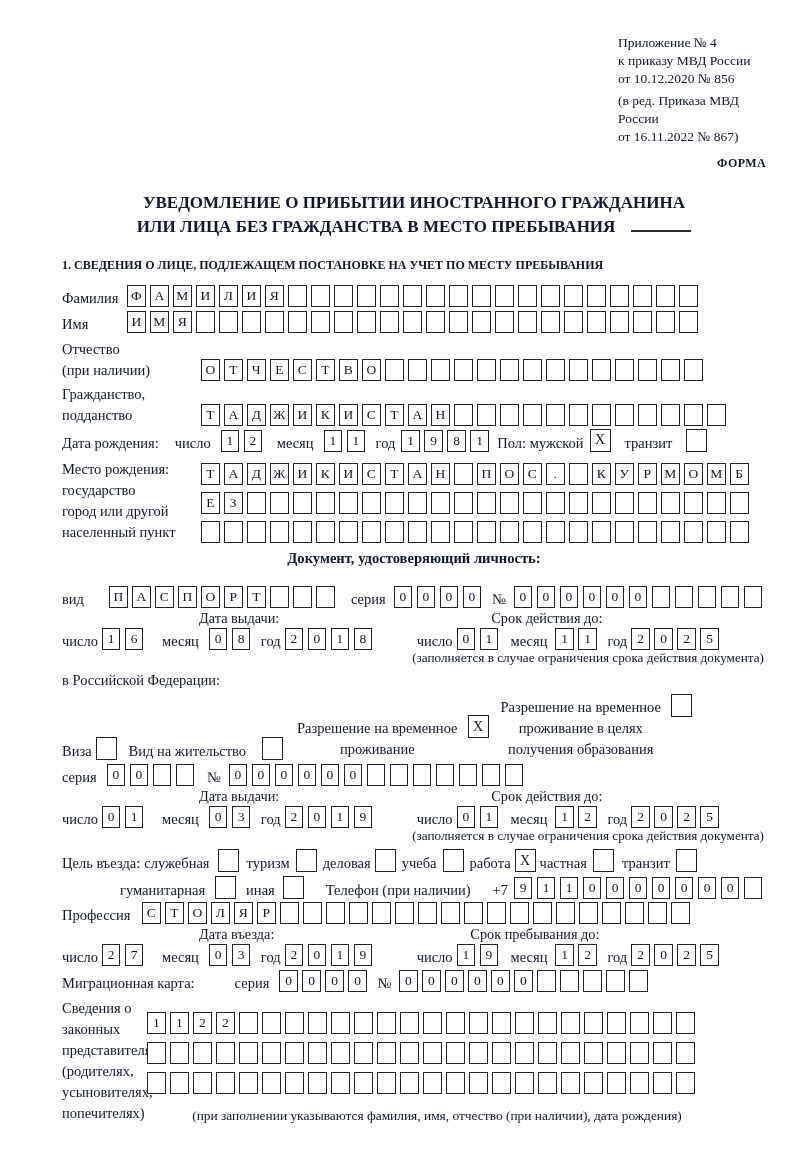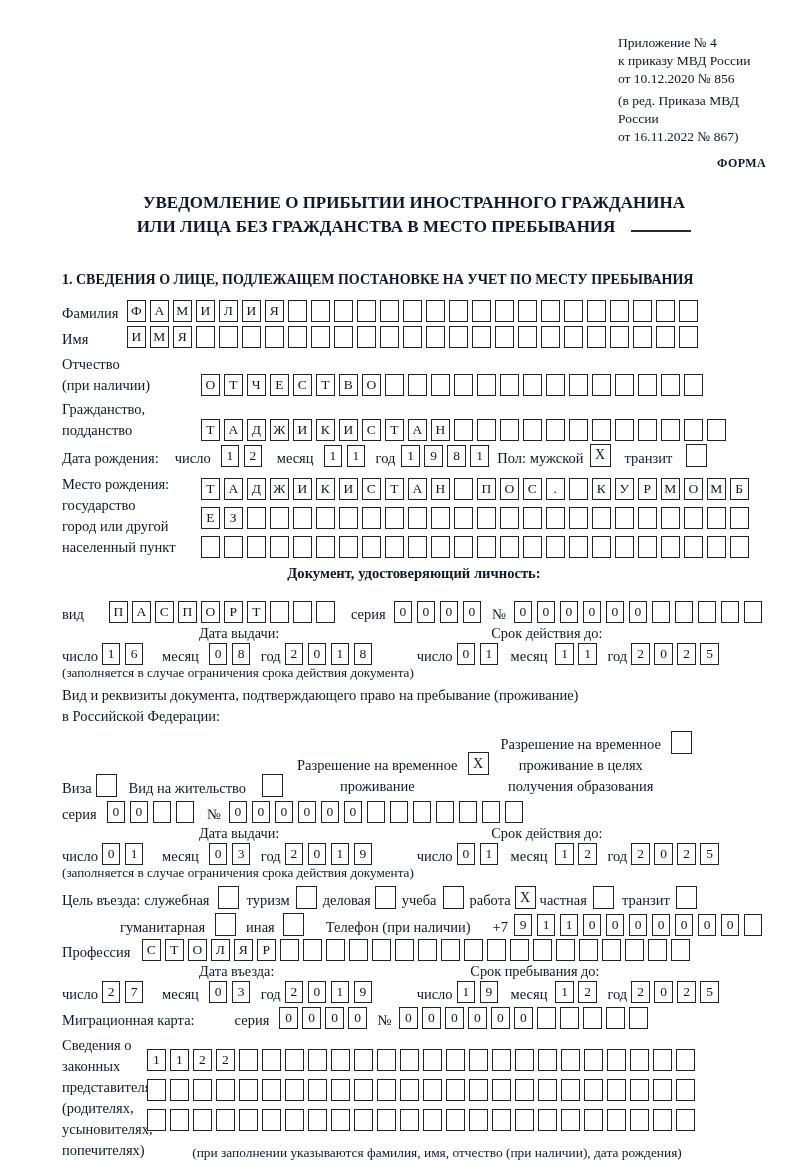--- a/index.html
+++ b/index.html
@@ -8,39 +8,39 @@
     background:#fff;color:#0f172a;
     font-family:"Liberation Serif", "DejaVu Serif", serif;
     font-size:14.5px;padding:34px 34px 0 62px;position:relative;
   }
   
   .hdr{margin-left:556px;font-size:13.5px;line-height:1.35;}
   .hdr .gap-top{margin-top:3px;}
   .forma{text-align:right;font-weight:bold;font-size:12px;margin-top:10px;letter-spacing:.4px;}
   .title{text-align:center;font-weight:bold;font-size:17px;line-height:1.42;margin-top:20px;}
   .uline{display:inline-block;width:60px;border-bottom:2px solid #2b2b2b;margin-left:16px;vertical-align:baseline;}
-  .sec{font-weight:bold;font-size:14px;margin-top:32px;}
+  .sec{font-weight:bold;font-size:12px;margin-top:18px;}
   
   .row{display:flex;align-items:flex-end;margin-top:4px;}
   .lbl{flex:none;padding-top:3px;white-space:nowrap;}
   .lbl2{flex:none;line-height:21px;padding-top:3px;}
   .w65{width:65px}.w139{width:139px}.w121{width:121px}.w47{width:47px}.w79{width:80px}.w85{width:85px}
   .boxes{display:inline-flex;flex:none;}
   .cb{flex:none;width:16.5px;height:20px;border:1.5px solid #232323;margin-right:4.5px;
       display:inline-flex;align-items:center;justify-content:center;font-size:13.5px;background:#fff;}
   .cbx{flex:none;width:19px;height:21px;border:1.5px solid #232323;display:inline-flex;
        align-items:center;justify-content:center;font-size:14px;background:#fff;}
   .ml4{margin-left:4px}.ml6{margin-left:6px}.ml8{margin-left:8px}.ml10{margin-left:10px}
   .ml12{margin-left:12px}.ml14{margin-left:14px}.ml16{margin-left:16px}.ml22{margin-left:22px}.ml40{margin-left:40px}
   .center-head{text-align:center;font-weight:bold;font-size:14.6px;margin-top:7px;}
   .datehdr{display:flex;margin-top:2px;}
   .dh1{margin-left:137px;}
   .dh2{margin-left:212px;}
   .dh2b{margin-left:196px;}
-  .note{text-align:left;font-size:13.2px;margin-top:0;padding-right:2px;}
+  .note{text-align:right;font-size:13.2px;margin-top:0;padding-right:2px;}
   .plain{margin-top:4px;line-height:1.5;}
   .cbgroup{display:flex;align-items:flex-start;flex:none;}
   .cbglabel{text-align:center;line-height:21px;flex:none;}
   .stack{display:flex;flex-direction:column;row-gap:7px;}
   .stack8{display:flex;flex-direction:column;row-gap:8px;}
   .repnote{font-size:13.4px;margin-top:6px;text-align:center;width:580px;}
   .pt3{padding-top:3px;}
 </style>
 </head>
 <body>
@@ -380,21 +380,20 @@
         <span class="cb">2</span>
         <span class="cb">0</span>
         <span class="cb">2</span>
         <span class="cb">5</span>
       </span>
   </div>
 
   <div class="note">(заполняется в случае ограничения срока действия документа)</div>
 
   <div class="plain">
-    <div>Вид и реквизиты документа, подтверждающего право на пребывание (проживание)</div>
     <div>в Российской Федерации:</div>
   </div>
 
   <div class="row" style="margin-top:3px">
     <span class="lbl">Виза</span>
     <span class="cbx ml4"></span>
     <span class="lbl ml12">Вид на жительство</span>
     <span class="cbx ml16"></span>
     <span class="cbgroup ml14">
       <span class="cbglabel pt3">

